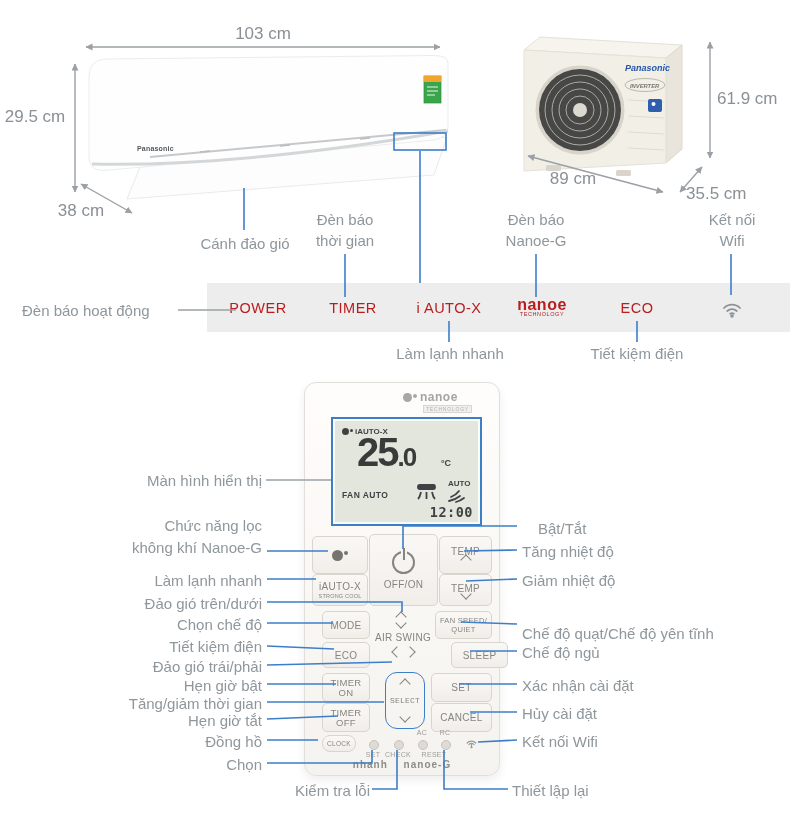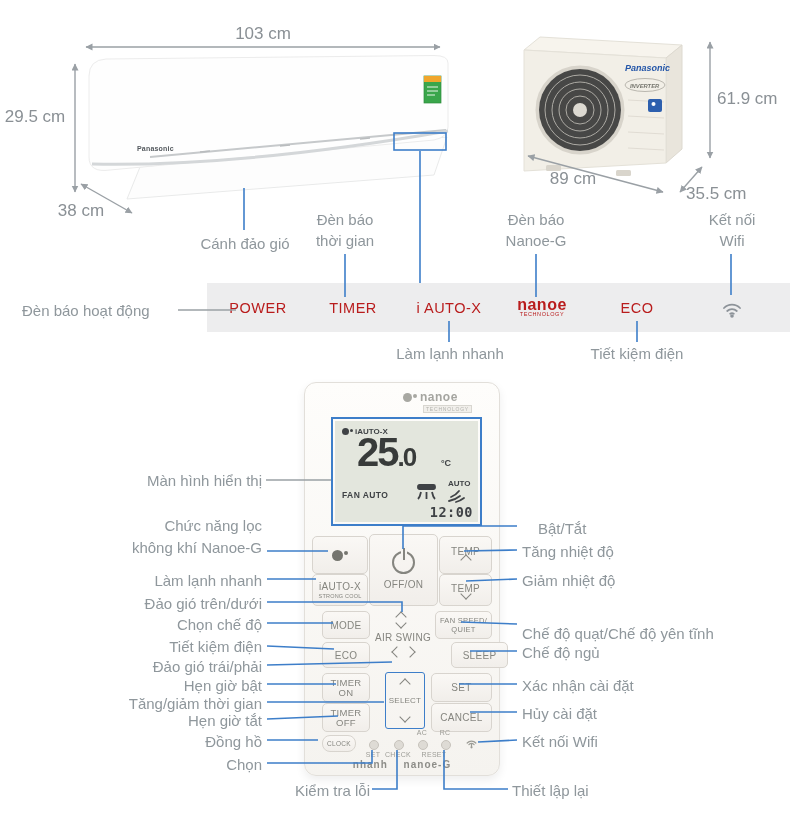--- a/index.html
+++ b/index.html
@@ -54,22 +54,22 @@
   .pwr::after{content:"";position:absolute;left:50%;top:-5px;transform:translateX(-50%);
               width:2px;height:12px;background:#85857f;box-shadow:0 0 0 2px #f6f4f0;}
   .cv{display:inline-block;width:7px;height:7px;border-right:1.7px solid #85857f;border-bottom:1.7px solid #85857f;}
   .cv-down{transform:rotate(45deg);} .cv-up{transform:rotate(-135deg);}
   .cv-left{transform:rotate(135deg);} .cv-right{transform:rotate(-45deg);}
   .swing-ud{position:absolute;left:92px;top:230px;display:flex;flex-direction:column;gap:1px;align-items:center;}
   .swing-lr{position:absolute;left:88px;top:265px;display:flex;gap:5px;align-items:center;}
   .airswing-lab{position:absolute;left:64px;top:249px;width:68px;text-align:center;
                 font-size:10px;color:#85857f;letter-spacing:.3px;}
   .select-box{position:absolute;left:80px;top:289px;width:40px;height:57px;border:1.7px solid #3d7ec9;
-              border-radius:3px;display:flex;flex-direction:column;align-items:center;
-              justify-content:space-between;padding:7px 0;box-sizing:border-box;}
+              border-radius:12px;display:flex;flex-direction:column;align-items:center;
+              justify-content:space-between;padding:7px 0;box-sizing:border-box;font-family:Liberation Mono, monospace;}
   .select-lab{font-size:8px;color:#85857f;letter-spacing:.2px;}
   .dot{position:absolute;width:8px;height:8px;border-radius:50%;background:#dedbd5;border:1px solid #c7c3bc;}
   .tiny{position:absolute;transform:translateX(-50%);font-size:7px;color:#9c9c96;letter-spacing:.3px;}
   .rfooter{position:absolute;bottom:5px;left:0;width:100%;text-align:center;font-size:10px;
            font-weight:bold;color:#8d8d88;letter-spacing:1px;}
   .rfooter span{margin:0 6px;}
   .ndot{display:inline-flex;align-items:flex-start;}
   .ndot .b{width:11px;height:11px;border-radius:50%;background:#75756f;}
   .ndot .s{width:4px;height:4px;border-radius:50%;background:#75756f;margin-left:1px;margin-top:1px;}
   .ndot.dk .b,.ndot.dk .s{background:#3f4245;} .ndot.dk .b{width:7px;height:7px;} .ndot.dk .s{width:3px;height:3px;}

